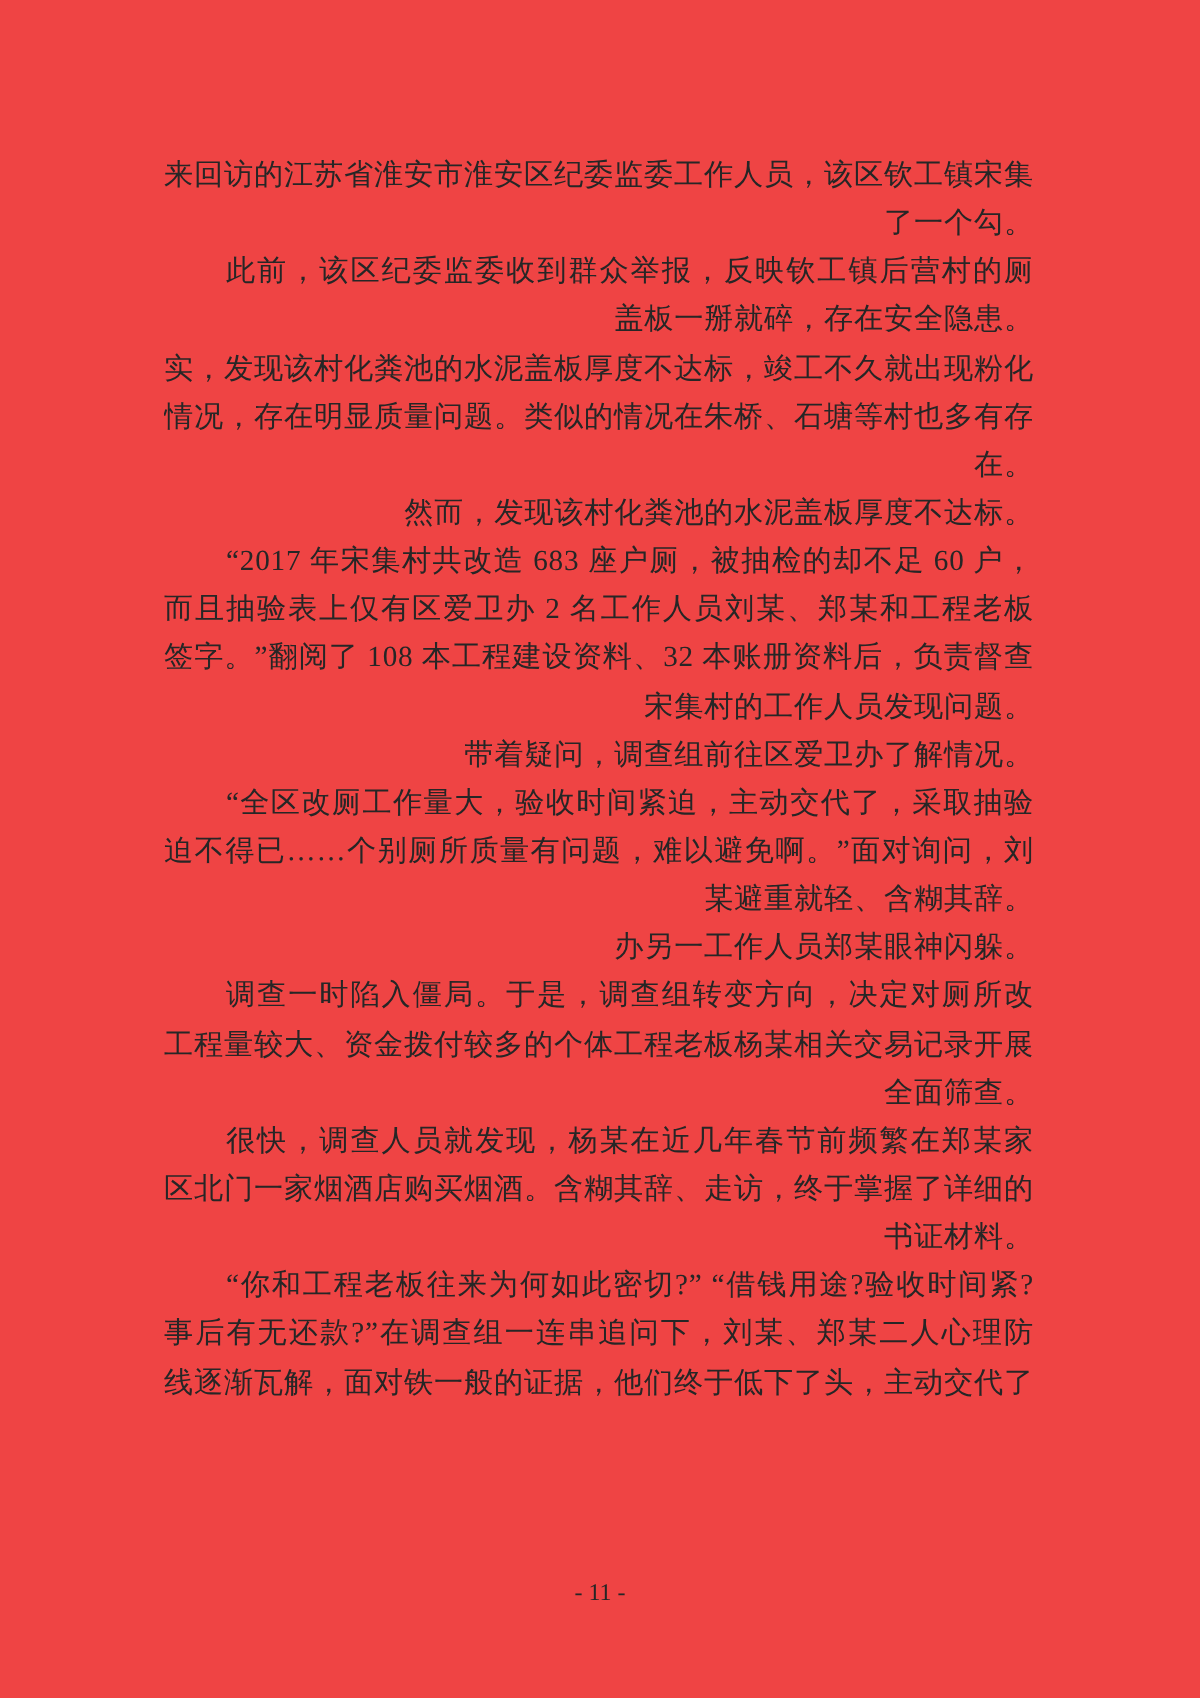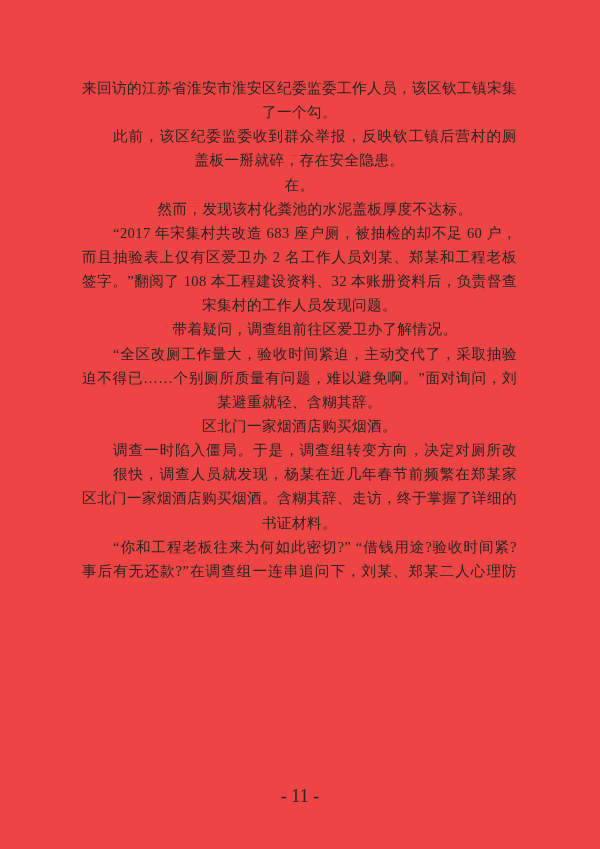--- a/index.html
+++ b/index.html
@@ -20,63 +20,68 @@
     position: absolute;
     left: 82px;
     top: 76px;
     width: 435px;
   }
   .line {
     height: 24.15px;
     line-height: 24.15px;
     font-size: 14.6px;
     overflow: hidden;
-    text-align: center;
+    text-align: right;
     letter-spacing: 0.4px;
   }
   .line.justify {
     text-align: justify;
     text-align-last: justify;
     text-justify: inter-character;
   }
   .line.indent {
     text-indent: 31px;
   }
   .page-number {
     position: absolute;
     left: 0;
     top: 786px;
     width: 600px;
     text-align: center;
-    font-size: 18px;
+    font-size: 12px;
     line-height: 20px;
     color: #262626;
   }
 </style>
 </head>
 <body>
 
 <div class="page">
   <div class="text-block">
       <div class="line justify">来回访的江苏省淮安市淮安区纪委监委工作人员，该区钦工镇宋集</div>
       <div class="line">了一个勾。</div>
       <div class="line indent justify">此前，该区纪委监委收到群众举报，反映钦工镇后营村的厕所</div>
       <div class="line">盖板一掰就碎，存在安全隐患。</div>
+      <div class="line justify">实，发现该村化粪池的水泥盖板厚度不达标，竣工不久就出现粉化</div>
+      <div class="line justify">情况，存在明显质量问题。类似的情况在朱桥、石塘等村也多有存</div>
       <div class="line">在。</div>
       <div class="line indent">然而，发现该村化粪池的水泥盖板厚度不达标。</div>
       <div class="line indent justify">“2017 年宋集村共改造 683 座户厕，被抽检的却不足 60 户，</div>
       <div class="line justify">而且抽验表上仅有区爱卫办 2 名工作人员刘某、郑某和工程老板的</div>
       <div class="line justify">签字。”翻阅了 108 本工程建设资料、32 本账册资料后，负责督查</div>
       <div class="line">宋集村的工作人员发现问题。</div>
       <div class="line indent">带着疑问，调查组前往区爱卫办了解情况。</div>
       <div class="line indent justify">“全区改厕工作量大，验收时间紧迫，主动交代了，采取抽验是</div>
       <div class="line justify">迫不得已……个别厕所质量有问题，难以避免啊。”面对询问，刘</div>
       <div class="line">某避重就轻、含糊其辞。</div>
-      <div class="line">区北门一家烟酒店购买烟酒。</div>
+      <div class="line">办另一工作人员郑某眼神闪躲。</div>
       <div class="line indent justify">调查一时陷入僵局。于是，调查组转变方向，决定对厕所改造</div>
+      <div class="line justify">工程量较大、资金拨付较多的个体工程老板杨某相关交易记录开展</div>
+      <div class="line">全面筛查。</div>
       <div class="line indent justify">很快，调查人员就发现，杨某在近几年春节前频繁在郑某家小</div>
       <div class="line justify">区北门一家烟酒店购买烟酒。含糊其辞、走访，终于掌握了详细的</div>
       <div class="line">书证材料。</div>
       <div class="line indent justify">“你和工程老板往来为何如此密切?” “借钱用途?验收时间紧?</div>
       <div class="line justify">事后有无还款?”在调查组一连串追问下，刘某、郑某二人心理防</div>
+      <div class="line justify">线逐渐瓦解，面对铁一般的证据，他们终于低下了头，主动交代了</div>
     </div>
   <div class="page-number">- 11 -</div>
 </div>
 
 </body></html>

